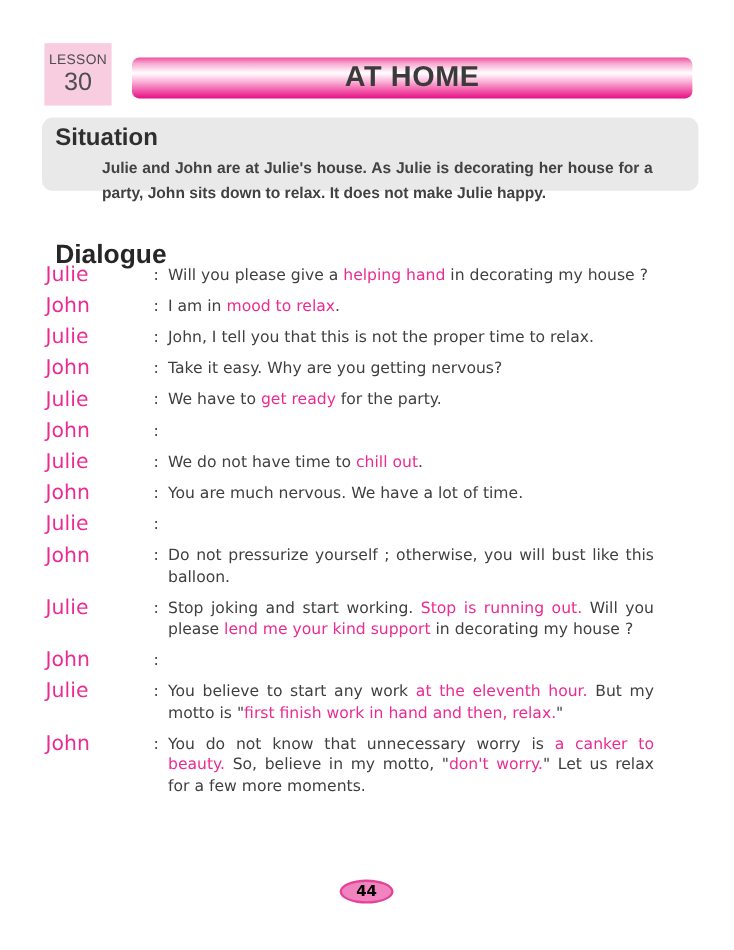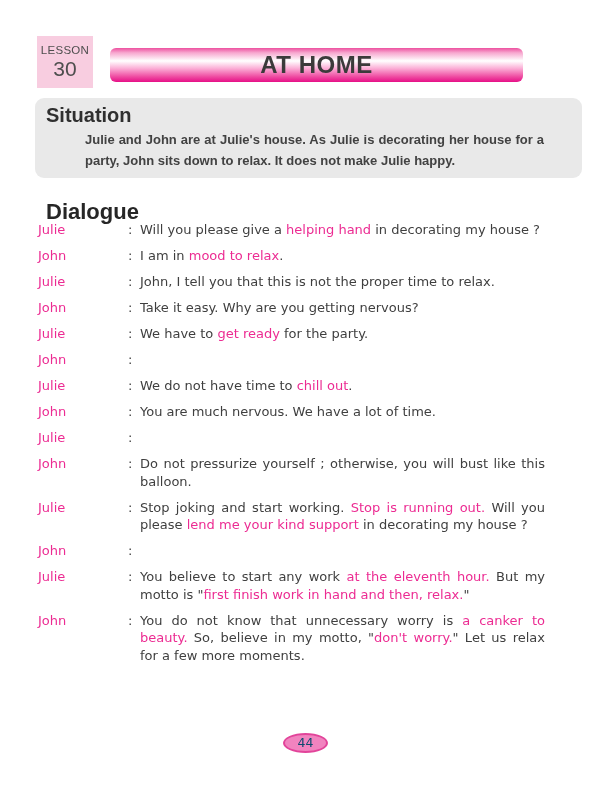--- a/index.html
+++ b/index.html
@@ -23,31 +23,31 @@
     display:flex;flex-direction:column;align-items:center;justify-content:center;
   }
   .lesson-label{
     font-family:Liberation Sans, sans-serif;font-size:11.5px;color:#4e4e4e;letter-spacing:.3px;line-height:13px;
   }
   .lesson-number{
     font-family:"Liberation Sans",sans-serif;font-size:21px;color:#4e4e4e;line-height:23px;
   }
   
   .title-banner{
-    position:absolute;left:110px;top:48px;width:413px;height:34px;border-radius:6px;
+    position:absolute;left:110px;top:48px;width:467px;height:34px;border-radius:6px;
     background:linear-gradient(180deg,
       #ed509f 0%, #f7a7cf 14%, #ffffff 38%, #fbaed6 60%, #ef4da2 84%, var(--banner-deep-pink) 100%);
     display:flex;align-items:center;justify-content:center;
   }
   .title-banner .title-text{
     font-family:"Liberation Sans",sans-serif;font-weight:700;font-size:24px;color:#3b3b3b;letter-spacing:.5px;
   }
   
   .situation{
-    position:absolute;left:35px;top:98px;width:547px;height:80px;
+    position:absolute;left:35px;top:98px;width:547px;height:61px;
     background:var(--situation-gray);border-radius:9px;box-sizing:border-box;
   }
   .situation-heading{
     margin:5px 0 0 11px;font-family:"Liberation Sans",sans-serif;
     font-size:20px;font-weight:700;color:#2f2f2f;line-height:24px;
   }
   .situation-text{
     margin:2px 38px 0 50px;font-family:"Liberation Sans",sans-serif;
     font-size:13px;font-weight:700;color:#424242;line-height:21px;text-align:justify;
   }
@@ -56,38 +56,38 @@
     position:absolute;left:30px;top:183px;margin:16px;
     font-family:"Liberation Sans",sans-serif;font-size:22px;font-weight:700;color:#262626;
   }
   .dialogue{
     position:absolute;left:38px;top:221px;width:509px;
   }
   .d-row{
     display:grid;grid-template-columns:90px 12px 405px;margin-bottom:8.5px;
   }
   .speaker{
-    color:var(--accent-pink);font-size:13px;line-height:17.5px;
+    color:var(--accent-pink);font-size:17px;line-height:17.5px;
   }
   .colon{
     color:var(--body-text);font-size:13px;line-height:17.5px;
   }
   .speech{
     margin:0;font-size:13px;line-height:17.5px;color:var(--body-text);
     text-align:justify;
   }
   .hl{color:var(--accent-pink);}
   
   .page-num{
     position:absolute;left:283px;top:733px;width:45px;height:20px;box-sizing:border-box;
     background:var(--page-badge-fill);border:2px solid var(--page-badge-border);border-radius:50%;
     display:flex;align-items:center;justify-content:center;
   }
   .page-num span{
-    font-size:12.5px;font-weight:400;color:#0c4a6e;line-height:12px;
+    font-size:12.5px;font-weight:700;color:#000000;line-height:12px;
   }
 </style>
 </head>
 <body>
 
 <div class="page">
 
   <div class="lesson-box">
     <div class="lesson-label">LESSON</div>
     <div class="lesson-number">30</div>

